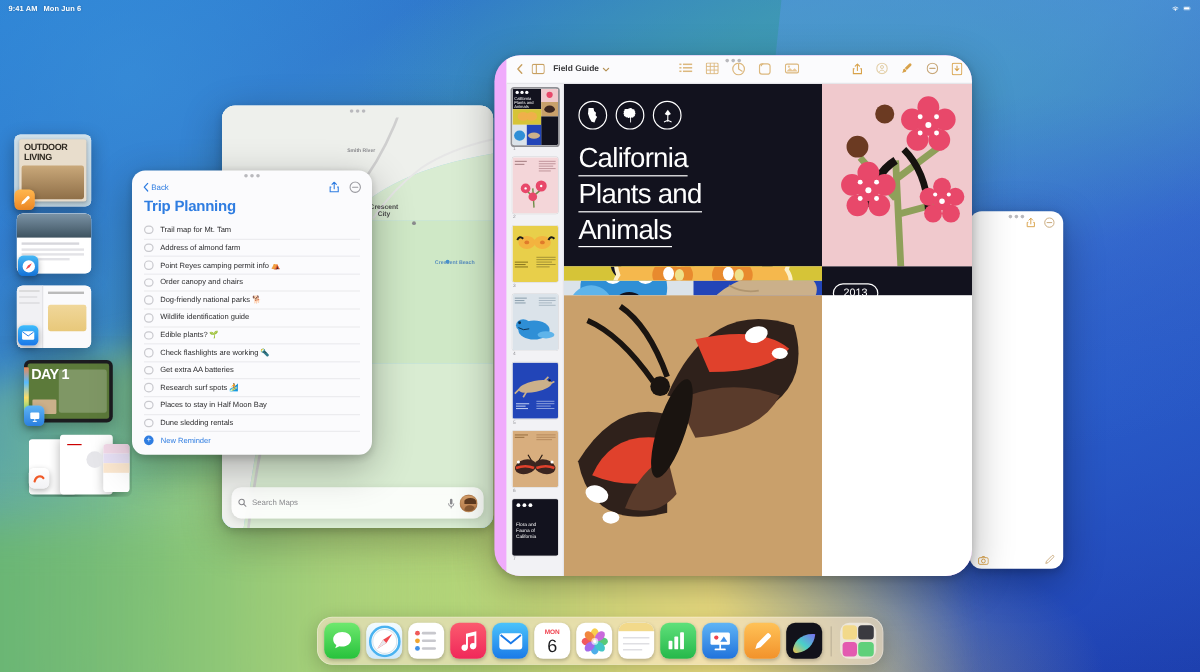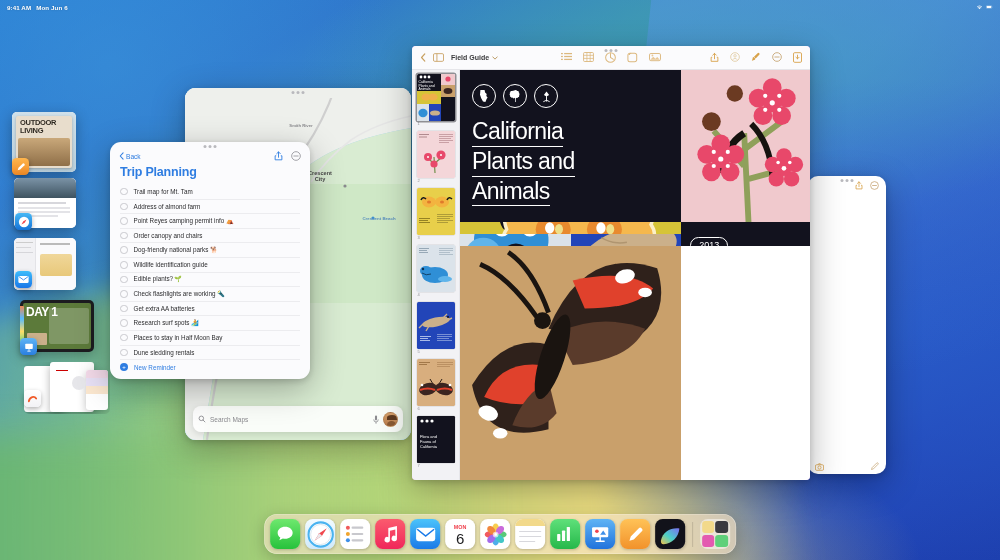--- a/index.html
+++ b/index.html
@@ -144,21 +144,21 @@
   #notes .sticky{
     margin:10px 4px 0; height:58px; border-radius:3px;
     background:linear-gradient(160deg,#e3e6e9,#ccd2d7);
     border:1px solid #d8dbde; position:relative; overflow:hidden;
     box-shadow:inset 0 0 6px rgba(0,0,0,.05);
   }
   #notes .sticky .hw{ position:absolute; color:#e0304a; font-family:"DejaVu Serif", serif; font-style:italic; }
   #notes .nfoot{ position:absolute; left:0; right:0; bottom:0; height:15px; display:flex; justify-content:space-between; align-items:center; padding:0 7px; }
 
   
-  #fieldguide { left:412px; top:46px; width:398px; height:434px; border-radius:4px; background:#f0abfc; }
+  #fieldguide { left:412px; top:46px; width:398px; height:434px; border-radius:22px; background:#f0abfc;padding-left:10px; }
   #fg-toolbar { height:24px; display:flex; align-items:center; padding:0 8px; background:#fbfbfd;
     border-bottom:.6px solid #e6e6ea; position:relative;}
   #fg-toolbar .grp{ display:flex; align-items:center; gap:9px; }
   #fg-toolbar .tl{ gap:7px; }
   #fg-toolbar .doctitle{ font-size:7px; color:#3a3a3c; font-weight:600; display:flex; align-items:center; gap:3px;}
   #fg-toolbar .center{ position:absolute; left:50%; transform:translateX(-50%); display:flex; gap:11px; }
   #fg-toolbar .right{ margin-left:auto; display:flex; gap:11px; }
   #fg-body{ display:flex; height:calc(100% - 24px); }
   #fg-sidebar{ width:48px; background:#f2f2f5; border-right:.6px solid #e6e6ea;
     padding:4px 0 0; overflow:hidden; }

